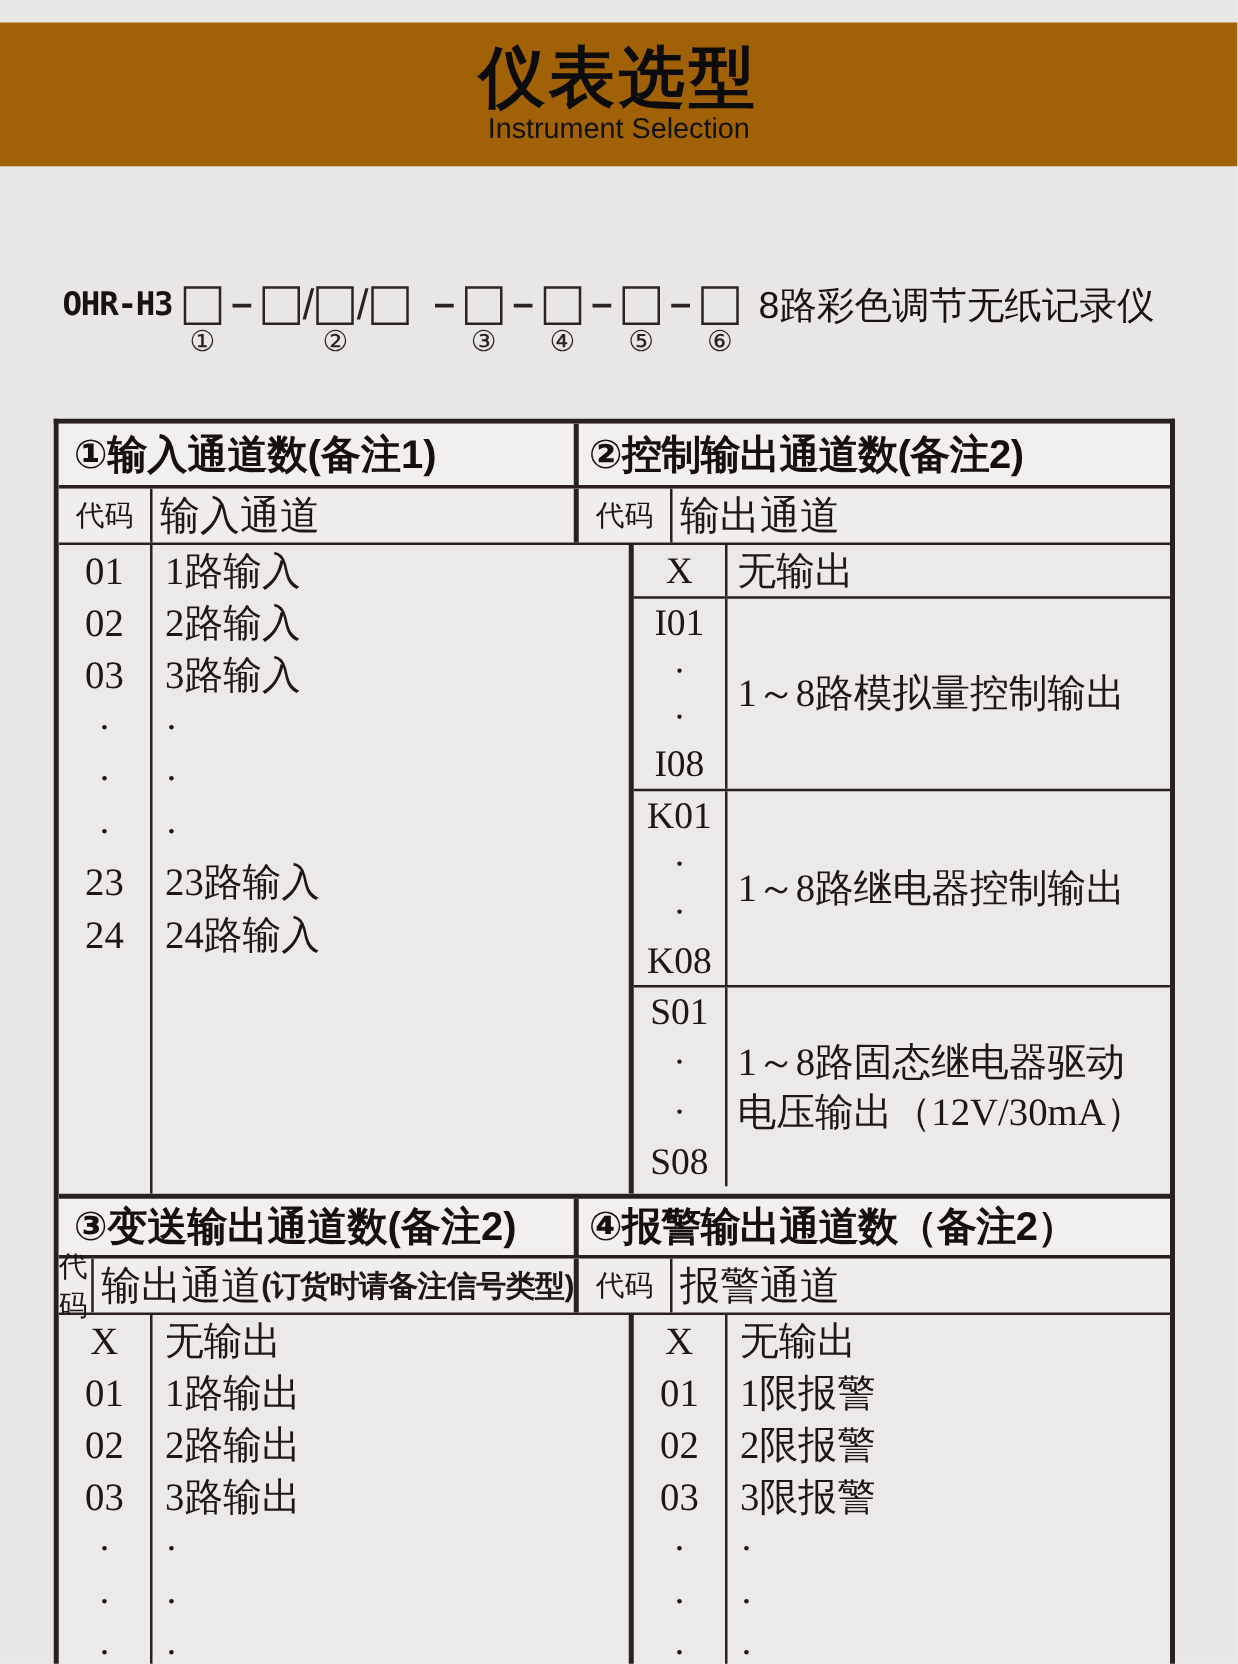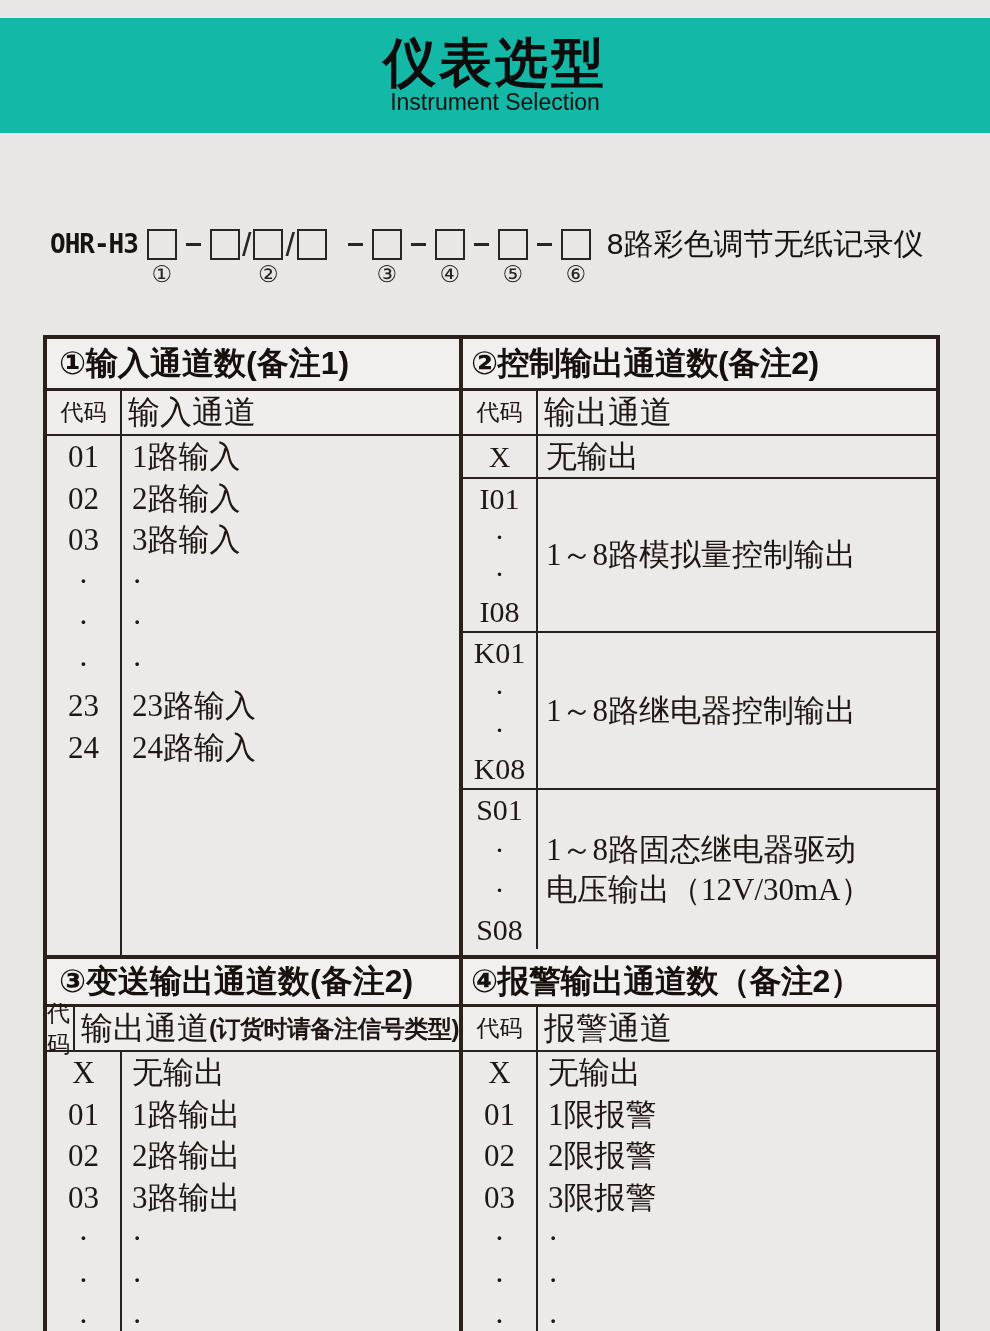--- a/index.html
+++ b/index.html
@@ -1,21 +1,21 @@
 <!DOCTYPE html>
 <html><head>
 <meta charset="utf-8">
 <style>
   html,body{margin:0;padding:0;}
   body{width:990px;height:1331px;overflow:hidden;background:#e9e7e5;
        font-family:"Liberation Serif","DejaVu Serif",serif;color:#201713;}
   .page{position:relative;width:990px;height:1331px;overflow:hidden;}
 
   
-  .title-band{position:absolute;left:0;top:18px;width:100%;height:115px;background:#14b8a6;
+  .title-band{position:absolute;left:0;top:18px;width:100%;height:115px;background:#a16207;
               display:flex;flex-direction:column;align-items:center;justify-content:center;}
   .title{font-family:"Liberation Sans","DejaVu Sans",sans-serif;font-weight:700;font-size:53px;
          letter-spacing:3px;color:#0d0c0c;line-height:1.05;}
   .subtitle{font-family:"Liberation Sans","DejaVu Sans",sans-serif;font-weight:500;font-size:23px;
             color:#121111;margin-top:-2px;}
 
   
   .model-line{position:absolute;left:50px;top:222px;height:44px;display:flex;align-items:center;white-space:nowrap;text-align:center;}
   .prefix{font-family:"DejaVu Sans Mono","Liberation Mono",monospace;font-weight:600;font-size:26px;
           letter-spacing:-1px;margin-right:9px;color:#181210;}
@@ -42,21 +42,21 @@
   .hcell.l{padding-left:12px;}
   .hcell.r{padding-left:8px;letter-spacing:-0.5px;}
 
   .sub-row{display:flex;height:45px;border-bottom:2px solid #2b211c;box-sizing:border-box;background:#efeeec;}
   .sub-half{display:flex;}
   .codehead{width:75px;border-right:2px solid #2b211c;box-sizing:border-box;display:flex;
             align-items:center;justify-content:center;font-size:23px;}
   .labelhead{flex:1;display:flex;align-items:center;padding-left:6px;font-size:32px;white-space:nowrap;}
   .note{font-family:"Liberation Sans","DejaVu Sans",sans-serif;font-weight:700;font-size:24px;letter-spacing:-0.5px;}
 
-  .body-row{display:flex;box-sizing:border-box;}
+  .body-row{display:flex;box-sizing:border-box;gap:44px;}
   .body-row.s1{height:519px;}
   .body-row.s2{flex:1;}
   .cols{display:flex;}
   .codecol{width:75px;border-right:2px solid #2b211c;box-sizing:border-box;display:flex;flex-direction:column;}
   .desccol{flex:1;display:flex;flex-direction:column;}
   .cl{height:41.5px;display:flex;align-items:center;font-size:31px;line-height:1;}
   .codecol .cl{justify-content:center;}
   .desccol .cl{padding-left:10px;}
 
   

